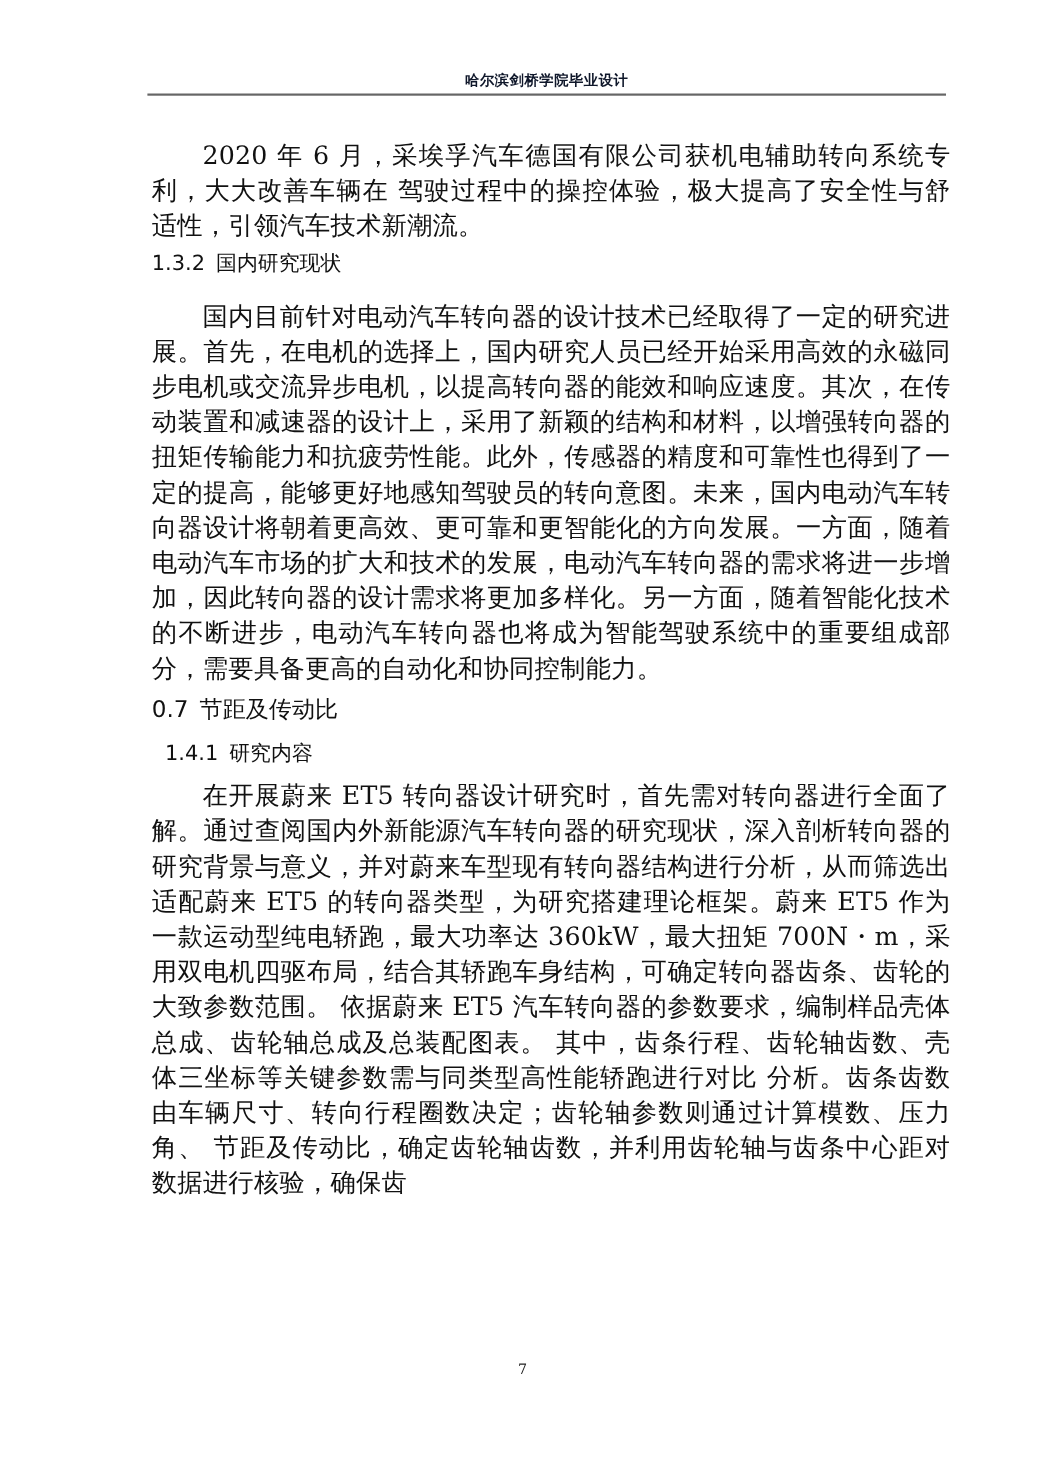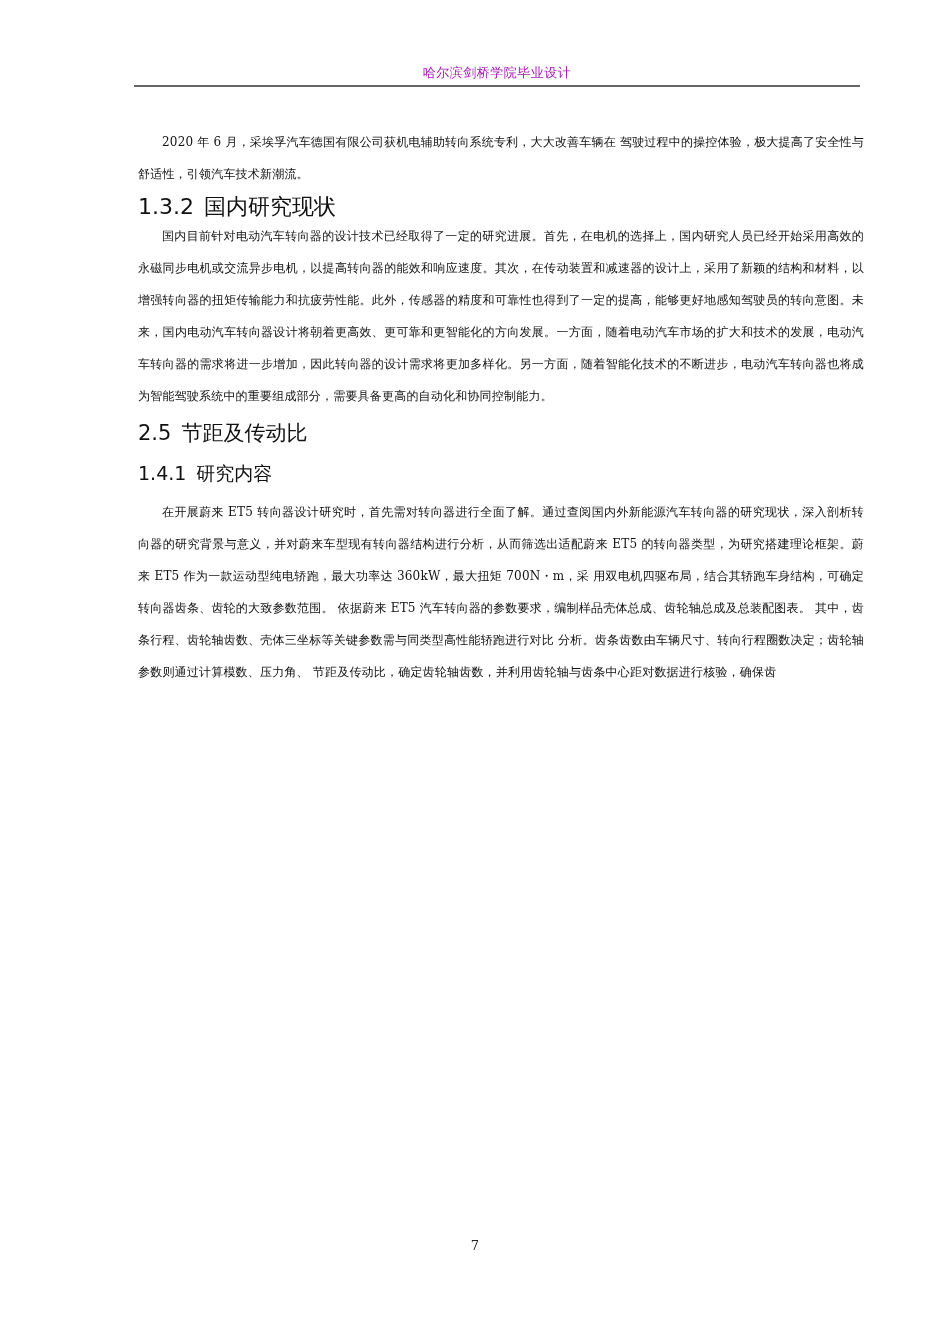--- a/index.html
+++ b/index.html
@@ -1,47 +1,47 @@
 <!DOCTYPE html>
 <html><head>
 <meta charset="utf-8">
 <style>
   html, body { margin: 0; padding: 0; background: #ffffff; }
   body { width: 950px; height: 1344px; position: relative; overflow: hidden;
          font-family: "DejaVu Serif", "Liberation Serif", serif; color: #111; }
   .page { position: absolute; left: 0; top: 0; width: 950px; height: 1344px; background: #fff; }
   .header { position: absolute; left: 134px; top: 64px; width: 726px; text-align: center;
-            font-size: 13px; color: #a21caf; letter-spacing: 0.5px; }
+            font-size: 13px; color: #0f172a; letter-spacing: 0.5px; font-weight: bold; }
   .header-rule { position: absolute; left: 134px; top: 85px; width: 726px; height: 2px; background: #666; }
   .content { position: absolute; left: 138px; top: 126px; width: 726px; }
-  p.para { margin: 0; font-size: 12px; line-height: 32px; text-align: justify; text-indent: 2em; letter-spacing: 0.2px; }
-  .h3 { font-family: "DejaVu Sans", "Liberation Sans", sans-serif; font-size: 22px; line-height: 26px; margin: 4px 0 0 0; }
+  p.para { margin: 0; font-size: 23px; line-height: 32px; text-align: justify; text-indent: 2em; letter-spacing: 0.2px; }
+  .h3 { font-family: "DejaVu Sans", "Liberation Sans", sans-serif; font-size: 19px; line-height: 26px; margin: 4px 0 20px 0; }
   .h2 { font-family: "DejaVu Sans", "Liberation Sans", sans-serif; font-size: 21px; line-height: 30px; margin: 6px 0 12px 0; }
-  .h3b { font-family: "DejaVu Sans", "Liberation Sans", sans-serif; font-size: 19px; line-height: 26px; margin: 6px 0 10px 0; }
+  .h3b { font-family: "DejaVu Sans", "Liberation Sans", sans-serif; font-size: 19px; line-height: 26px; margin: 6px 0 10px 12px; }
   .num { margin-right: 10px; }
   .pageno { position: absolute; left: 0; width: 950px; top: 1238px; text-align: center; font-size: 13px; color: #222; }
 </style>
 </head>
 <body>
 
 <div class="page">
   <div class="header">哈尔滨剑桥学院毕业设计</div>
   <div class="header-rule"></div>
 
   <div class="content">
     <p class="para">2020 年 6 月，采埃孚汽车德国有限公司获机电辅助转向系统专利，大大改善车辆在 驾驶过程中的操控体验，极大提高了安全性与舒适性，引领汽车技术新潮流。</p>
 
     <div class="h3">
       <span class="num">1.3.2</span><span>国内研究现状</span>
     </div>
 
     <p class="para">国内目前针对电动汽车转向器的设计技术已经取得了一定的研究进展。首先，在电机的选择上，国内研究人员已经开始采用高效的永磁同步电机或交流异步电机，以提高转向器的能效和响应速度。其次，在传动装置和减速器的设计上，采用了新颖的结构和材料，以增强转向器的扭矩传输能力和抗疲劳性能。此外，传感器的精度和可靠性也得到了一定的提高，能够更好地感知驾驶员的转向意图。未来，国内电动汽车转向器设计将朝着更高效、更可靠和更智能化的方向发展。一方面，随着电动汽车市场的扩大和技术的发展，电动汽车转向器的需求将进一步增加，因此转向器的设计需求将更加多样化。另一方面，随着智能化技术的不断进步，电动汽车转向器也将成为智能驾驶系统中的重要组成部分，需要具备更高的自动化和协同控制能力。</p>
 
     <div class="h2">
-      <span class="num">2.5</span><span>节距及传动比</span>
+      <span class="num">0.7</span><span>节距及传动比</span>
     </div>
 
     <div class="h3b">
       <span class="num">1.4.1</span><span>研究内容</span>
     </div>
 
     <p class="para">在开展蔚来 ET5 转向器设计研究时，首先需对转向器进行全面了解。通过查阅国内外新能源汽车转向器的研究现状，深入剖析转向器的研究背景与意义，并对蔚来车型现有转向器结构进行分析，从而筛选出适配蔚来 ET5 的转向器类型，为研究搭建理论框架。蔚来 ET5 作为一款运动型纯电轿跑，最大功率达 360kW，最大扭矩 700N・m，采 用双电机四驱布局，结合其轿跑车身结构，可确定转向器齿条、齿轮的大致参数范围。 依据蔚来 ET5 汽车转向器的参数要求，编制样品壳体总成、齿轮轴总成及总装配图表。 其中，齿条行程、齿轮轴齿数、壳体三坐标等关键参数需与同类型高性能轿跑进行对比 分析。齿条齿数由车辆尺寸、转向行程圈数决定；齿轮轴参数则通过计算模数、压力角、 节距及传动比，确定齿轮轴齿数，并利用齿轮轴与齿条中心距对数据进行核验，确保齿</p>
   </div>
 
   <div class="pageno">7</div>

